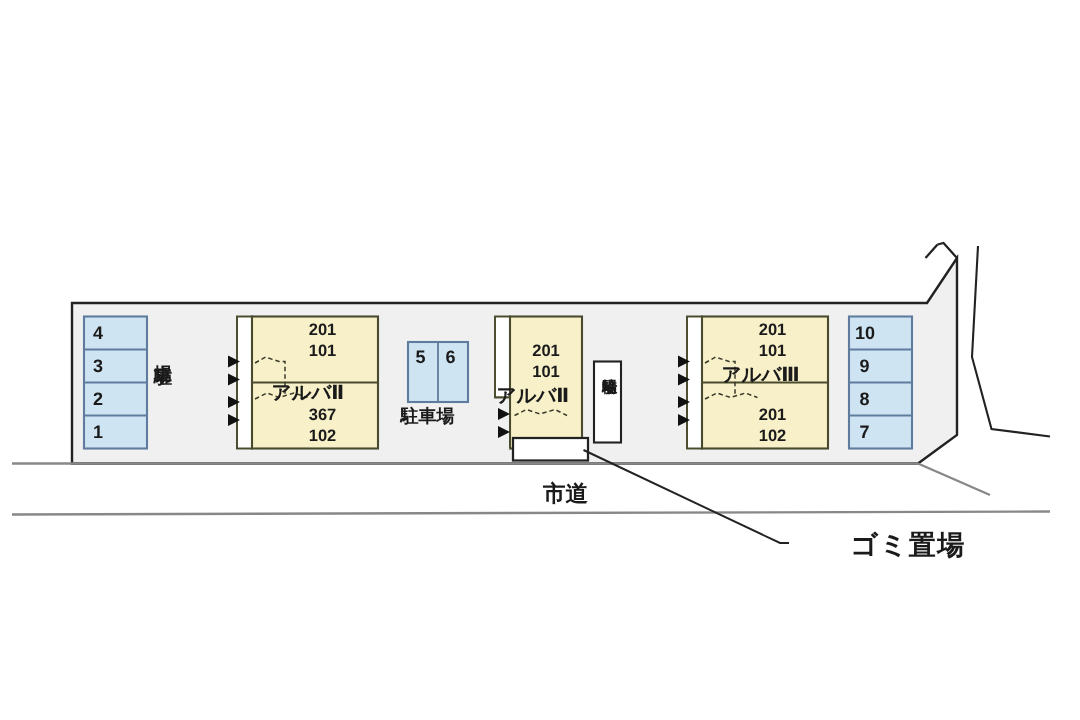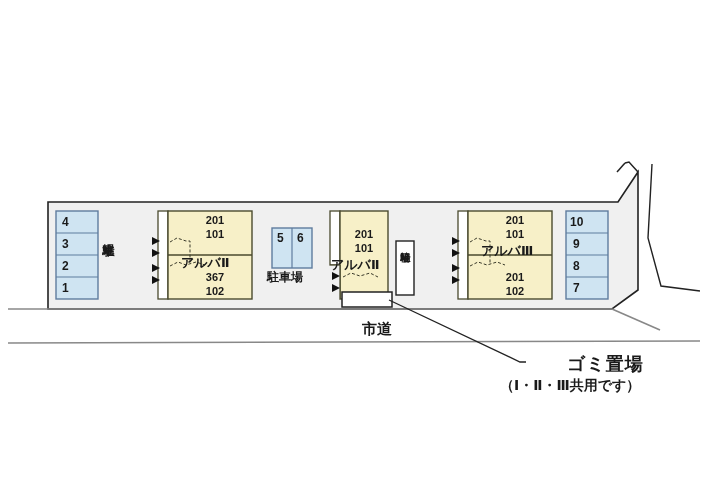--- a/index.html
+++ b/index.html
@@ -218,15 +218,14 @@
   <div class="txt room-num" style="left:495px; top:286px; width:40px;">102</div>
 
   <div class="txt stall-num" style="left:570px; top:216px;">10</div>
   <div class="txt stall-num" style="left:573px; top:238px;">9</div>
   <div class="txt stall-num" style="left:573px; top:260px;">8</div>
   <div class="txt stall-num" style="left:573px; top:282px;">7</div>
 
   <div class="txt road-label" style="left:362px; top:322px;">市道</div>
 
   <div class="txt callout-title" style="left:528px; top:355px;">ゴミ置場</div>
-  <div class="txt callout-sub" style="left:500px; top:378px;">（Ⅰ・Ⅱ・Ⅲ共用です）</div>
 
 </div>
 
 </body></html>

